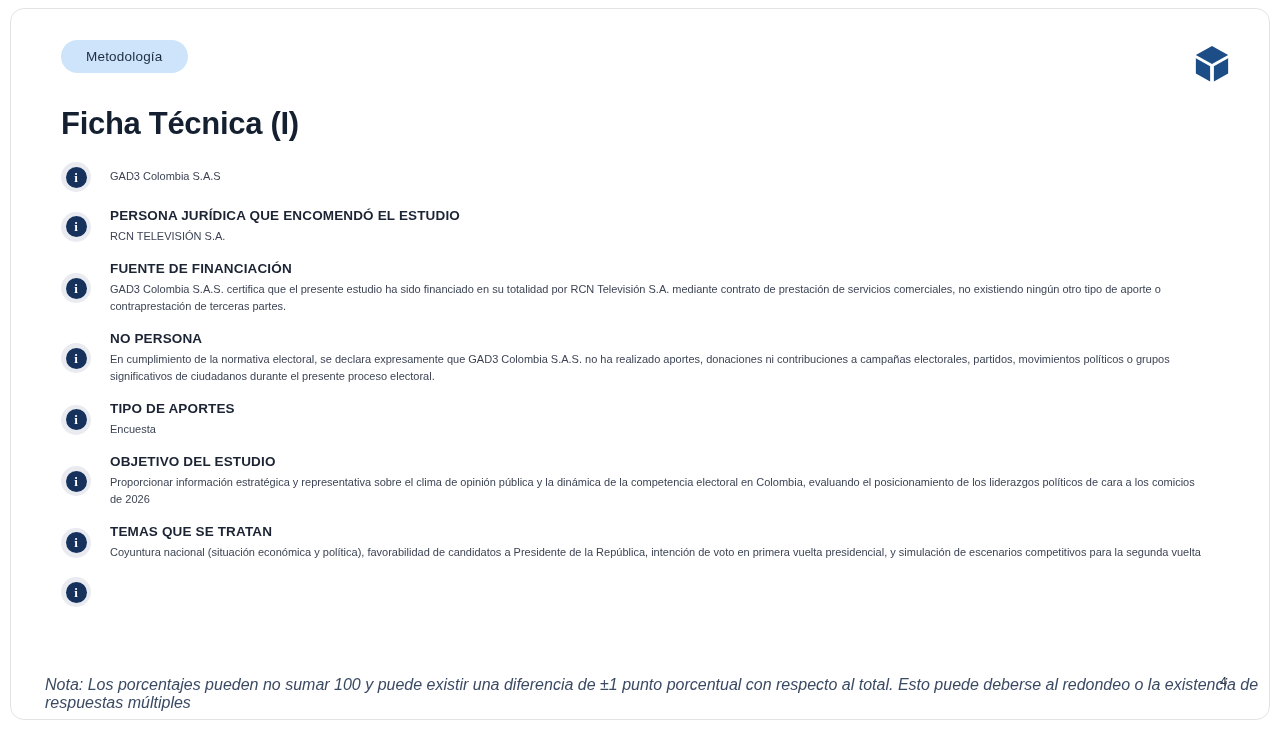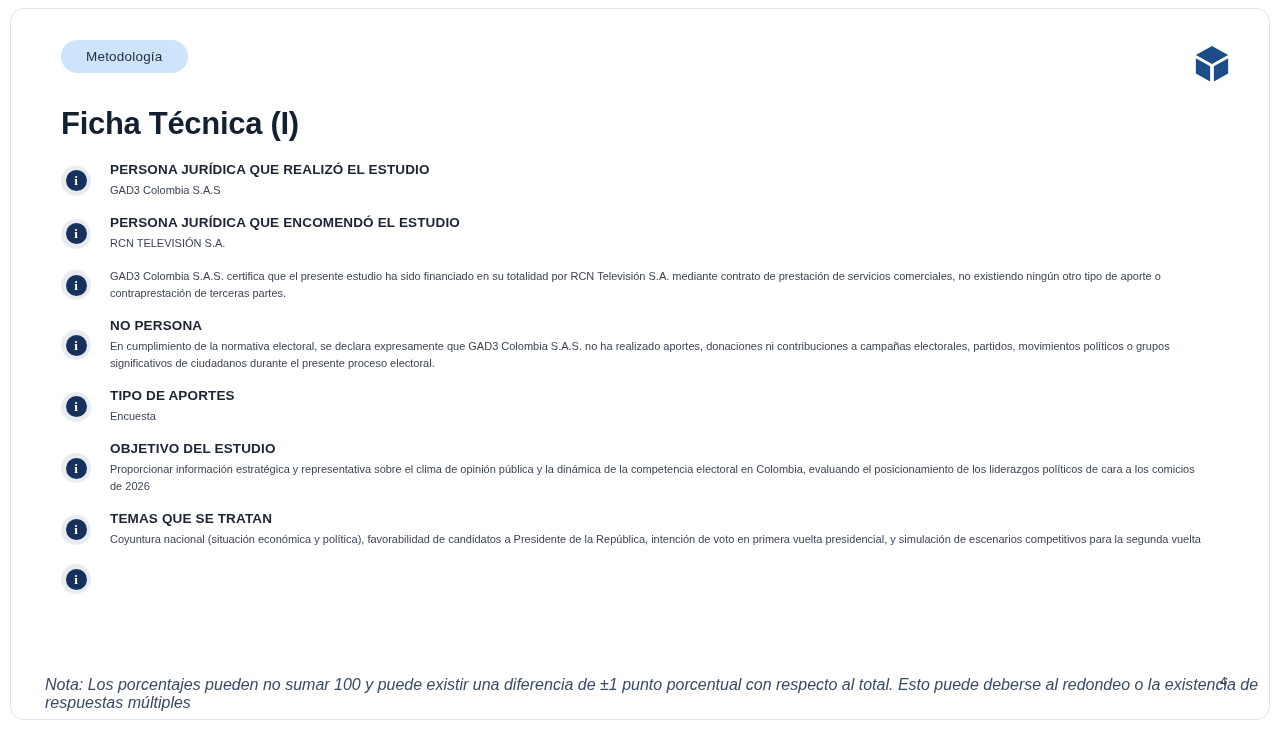--- a/index.html
+++ b/index.html
@@ -113,40 +113,40 @@
 
   <h1 class="title">Ficha Técnica (I)</h1>
 
   <div class="items">
 
     <div class="item">
       <div class="icon-halo">
         <span class="icon-core">i</span>
       </div>
       <div class="item-text">
-        <div class="item-heading">PERSONA JURÍDICA QUE REALIZÓ EL ESTUDIO</div>
         <div class="item-body">GAD3 Colombia S.A.S</div>
       </div>
     </div>
 
     <div class="item">
       <div class="icon-halo">
         <span class="icon-core">i</span>
       </div>
       <div class="item-text">
         <div class="item-heading">PERSONA JURÍDICA QUE ENCOMENDÓ EL ESTUDIO</div>
         <div class="item-body">RCN TELEVISIÓN S.A.</div>
       </div>
     </div>
 
     <div class="item">
       <div class="icon-halo">
         <span class="icon-core">i</span>
       </div>
       <div class="item-text">
+        <div class="item-heading">FUENTE DE FINANCIACIÓN</div>
         <div class="item-body">GAD3 Colombia S.A.S. certifica que el presente estudio ha sido financiado en su totalidad por RCN Televisión S.A. mediante contrato de prestación de servicios comerciales, no existiendo ningún otro tipo de aporte o contraprestación de terceras partes.</div>
       </div>
     </div>
 
     <div class="item">
       <div class="icon-halo">
         <span class="icon-core">i</span>
       </div>
       <div class="item-text">
         <div class="item-heading">NO PERSONA</div>

